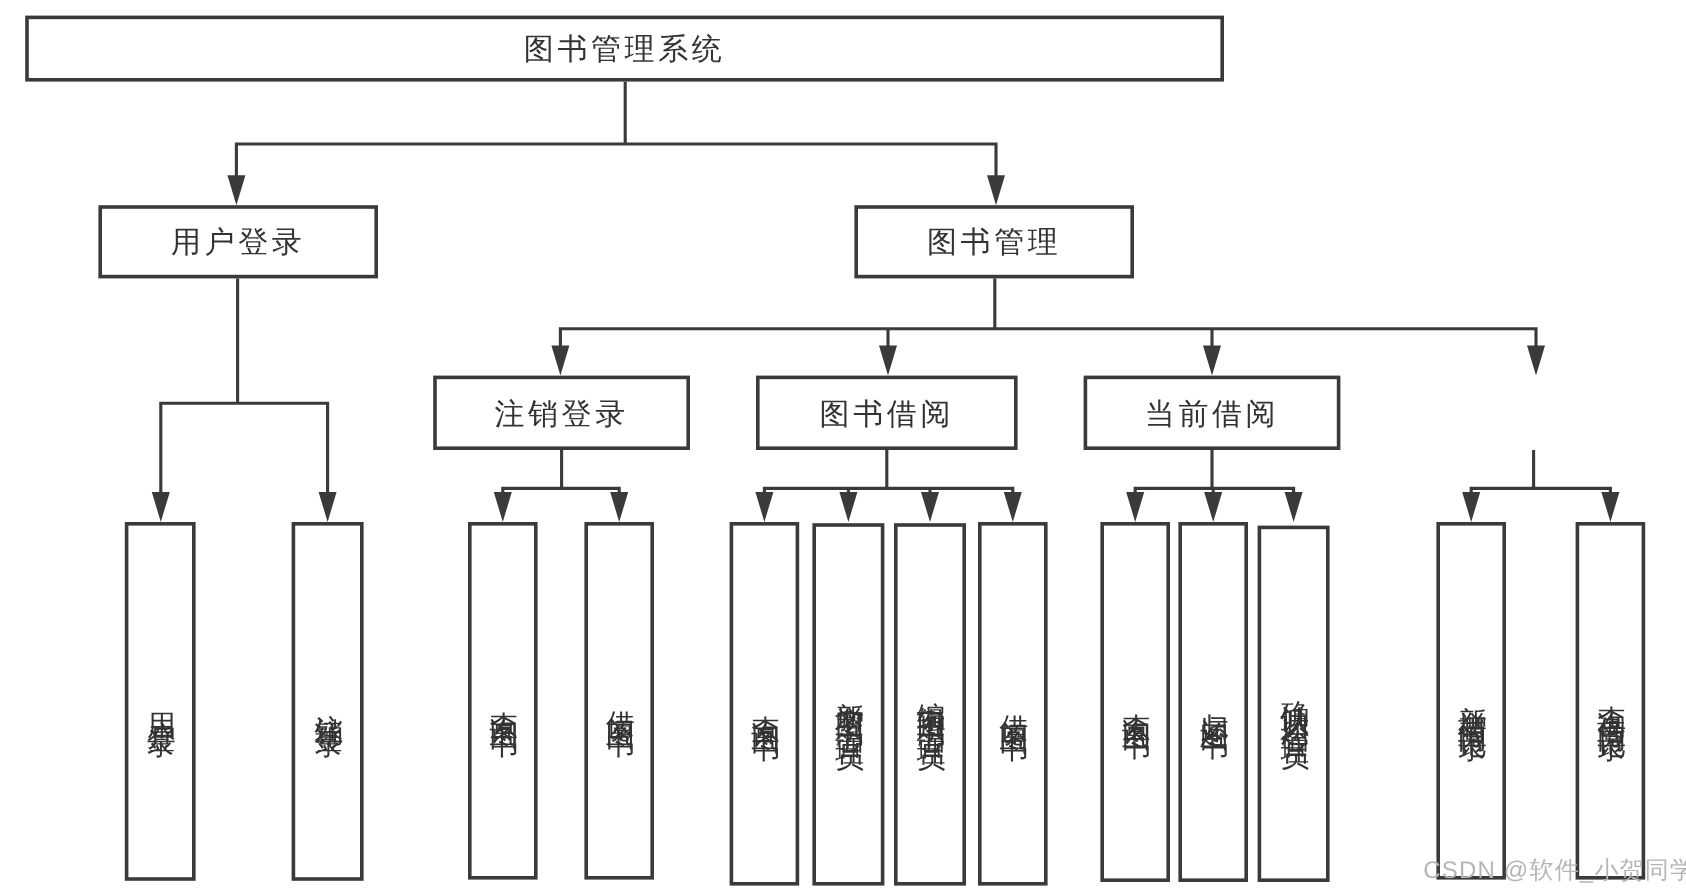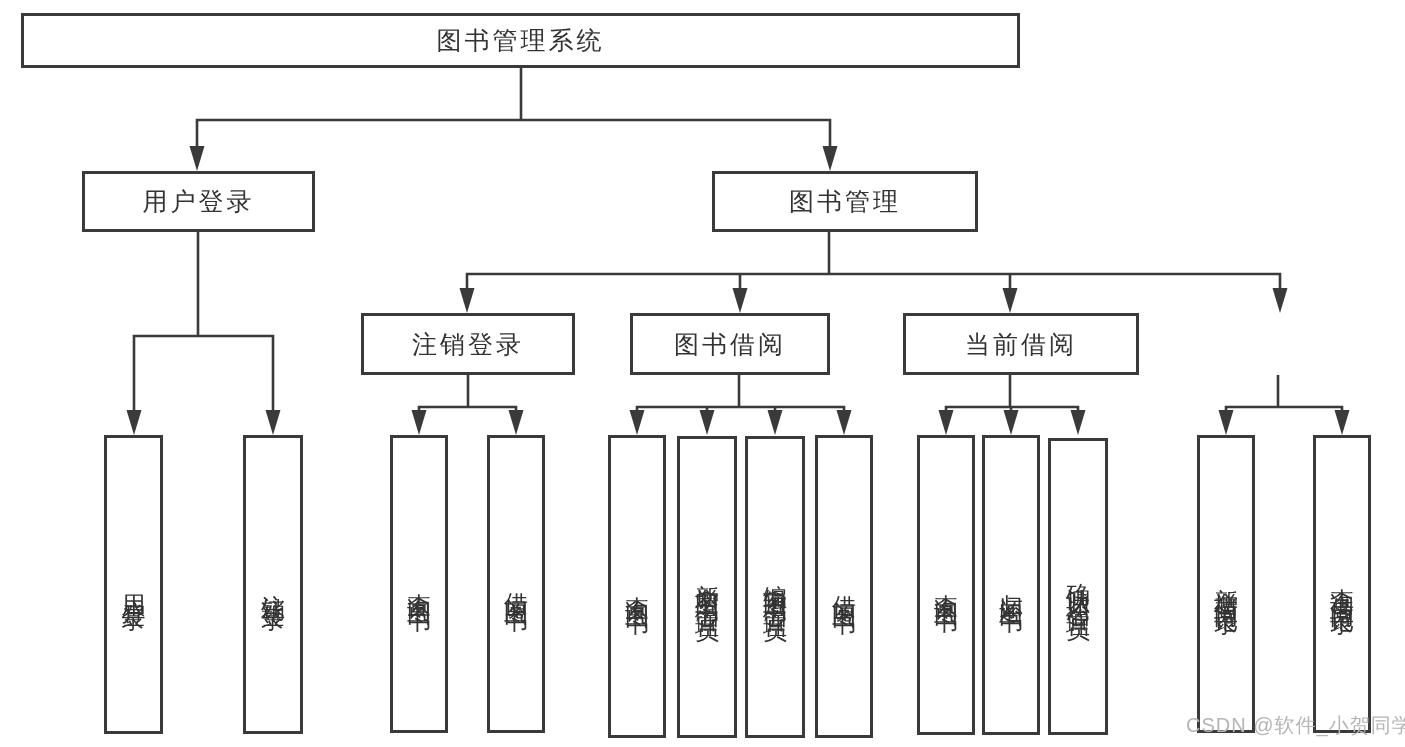--- a/index.html
+++ b/index.html
@@ -116,25 +116,25 @@
       <polygon points="1070.5,410 1085.5,410 1078,435"></polygon>
 
       <polygon points="1218.5,410 1233.5,410 1226,435"></polygon>
       <polygon points="1334.5,410 1349.5,410 1342,435"></polygon>
     </g>
   </svg>
 
   <div class="node" style="left:21px; top:13px; width:999px; height:55px;">图书管理系统</div>
 
   <div class="node" style="left:82px; top:171px; width:233px; height:61px;">用户登录</div>
-  <div class="node" style="left:712px; top:171px; width:266px; height:61px;">图书管理</div>
+  <div class="node" style="left:712px; top:171px; width:233px; height:61px;">图书管理</div>
 
   <div class="node" style="left:361px; top:313px; width:214px; height:62px;">注销登录</div>
-  <div class="node" style="left:630px; top:313px; width:200px; height:62px;">图书借阅</div>
-  <div class="node" style="left:903px; top:313px; width:236px; height:62px;">当前借阅</div>
+  <div class="node" style="left:630px; top:313px; width:218px; height:62px;">图书借阅</div>
+  <div class="node" style="left:903px; top:313px; width:214px; height:62px;">当前借阅</div>
 
   <div class="leaf" style="left:104px; top:435px; width:59px; height:299px;">
     <span>用户登录</span>
   </div>
   <div class="leaf" style="left:243px; top:435px; width:60px; height:299px;">
     <span>注销登录</span>
   </div>
 
   <div class="leaf" style="left:390px; top:435px; width:58px; height:298px;">
     <span>查询图书</span>

